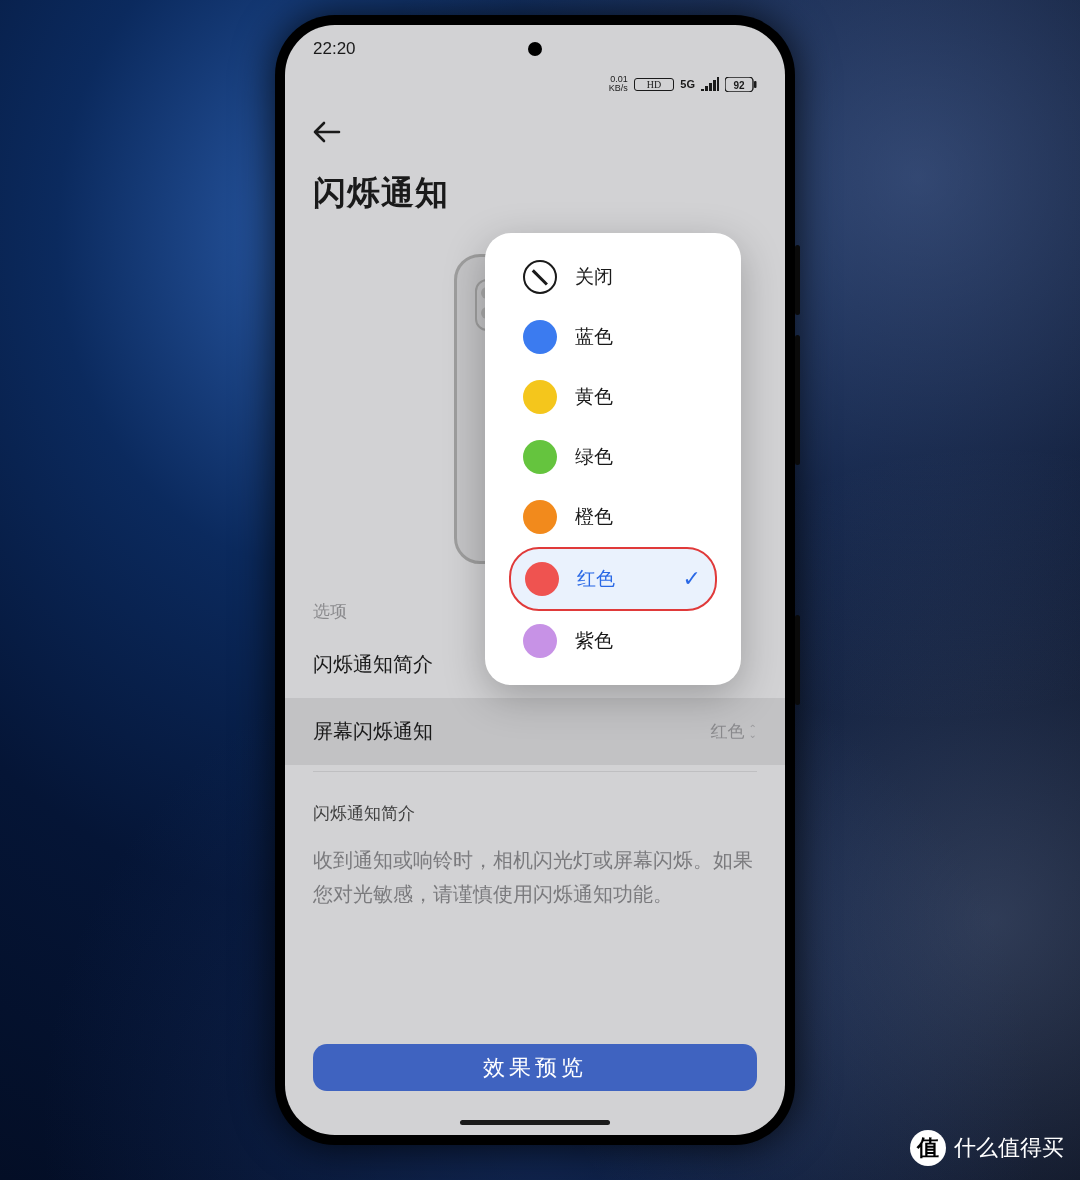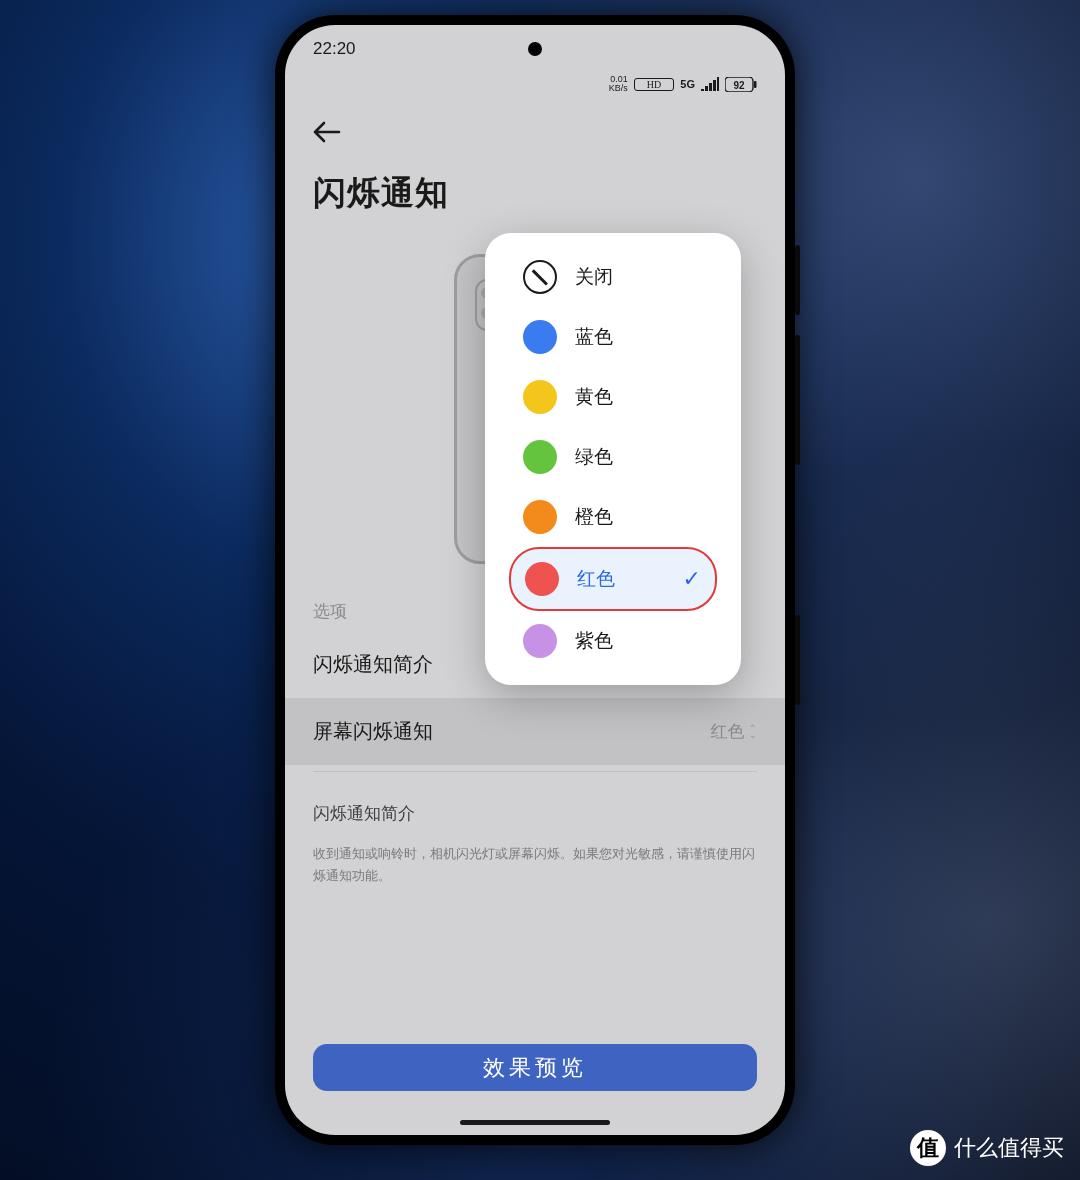--- a/index.html
+++ b/index.html
@@ -92,21 +92,21 @@
     }
     .setting-row {
       display:flex; justify-content:space-between; align-items:center;
       padding: 20px 28px;
       font-size: 20px; color:#1a1a1a;
     }
     .setting-row.active { background: #c2c2c4; gap: 38px; }
     .setting-val { font-size:17px; color:#8a8a8d; display:flex; align-items:center; gap:4px;}
     .divider { height:1px; background:#bfbfc1; margin: 6px 28px;}
     .info-title { font-size:17px; color:#404040; padding: 24px 28px 0;}
-    .info-body { font-size:13px; color:#7a7a7d; padding: 18px 28px 0; line-height:1.7;}
+    .info-body { font-size:20px; color:#7a7a7d; padding: 18px 28px 0; line-height:1.7;}
     .preview-btn {
       position:absolute; left:28px; right:28px; bottom:44px;
       height:47px; border-radius:14px;
       background:#3f63c0; color:#fff;
       display:flex; align-items:center; justify-content:center;
       font-size:22px; letter-spacing:4px;
     }
     .home-indicator{
       position:absolute; bottom:10px; left:50%; transform:translateX(-50%);
       width:150px; height:5px; background:#1a1a1a; border-radius:3px;

